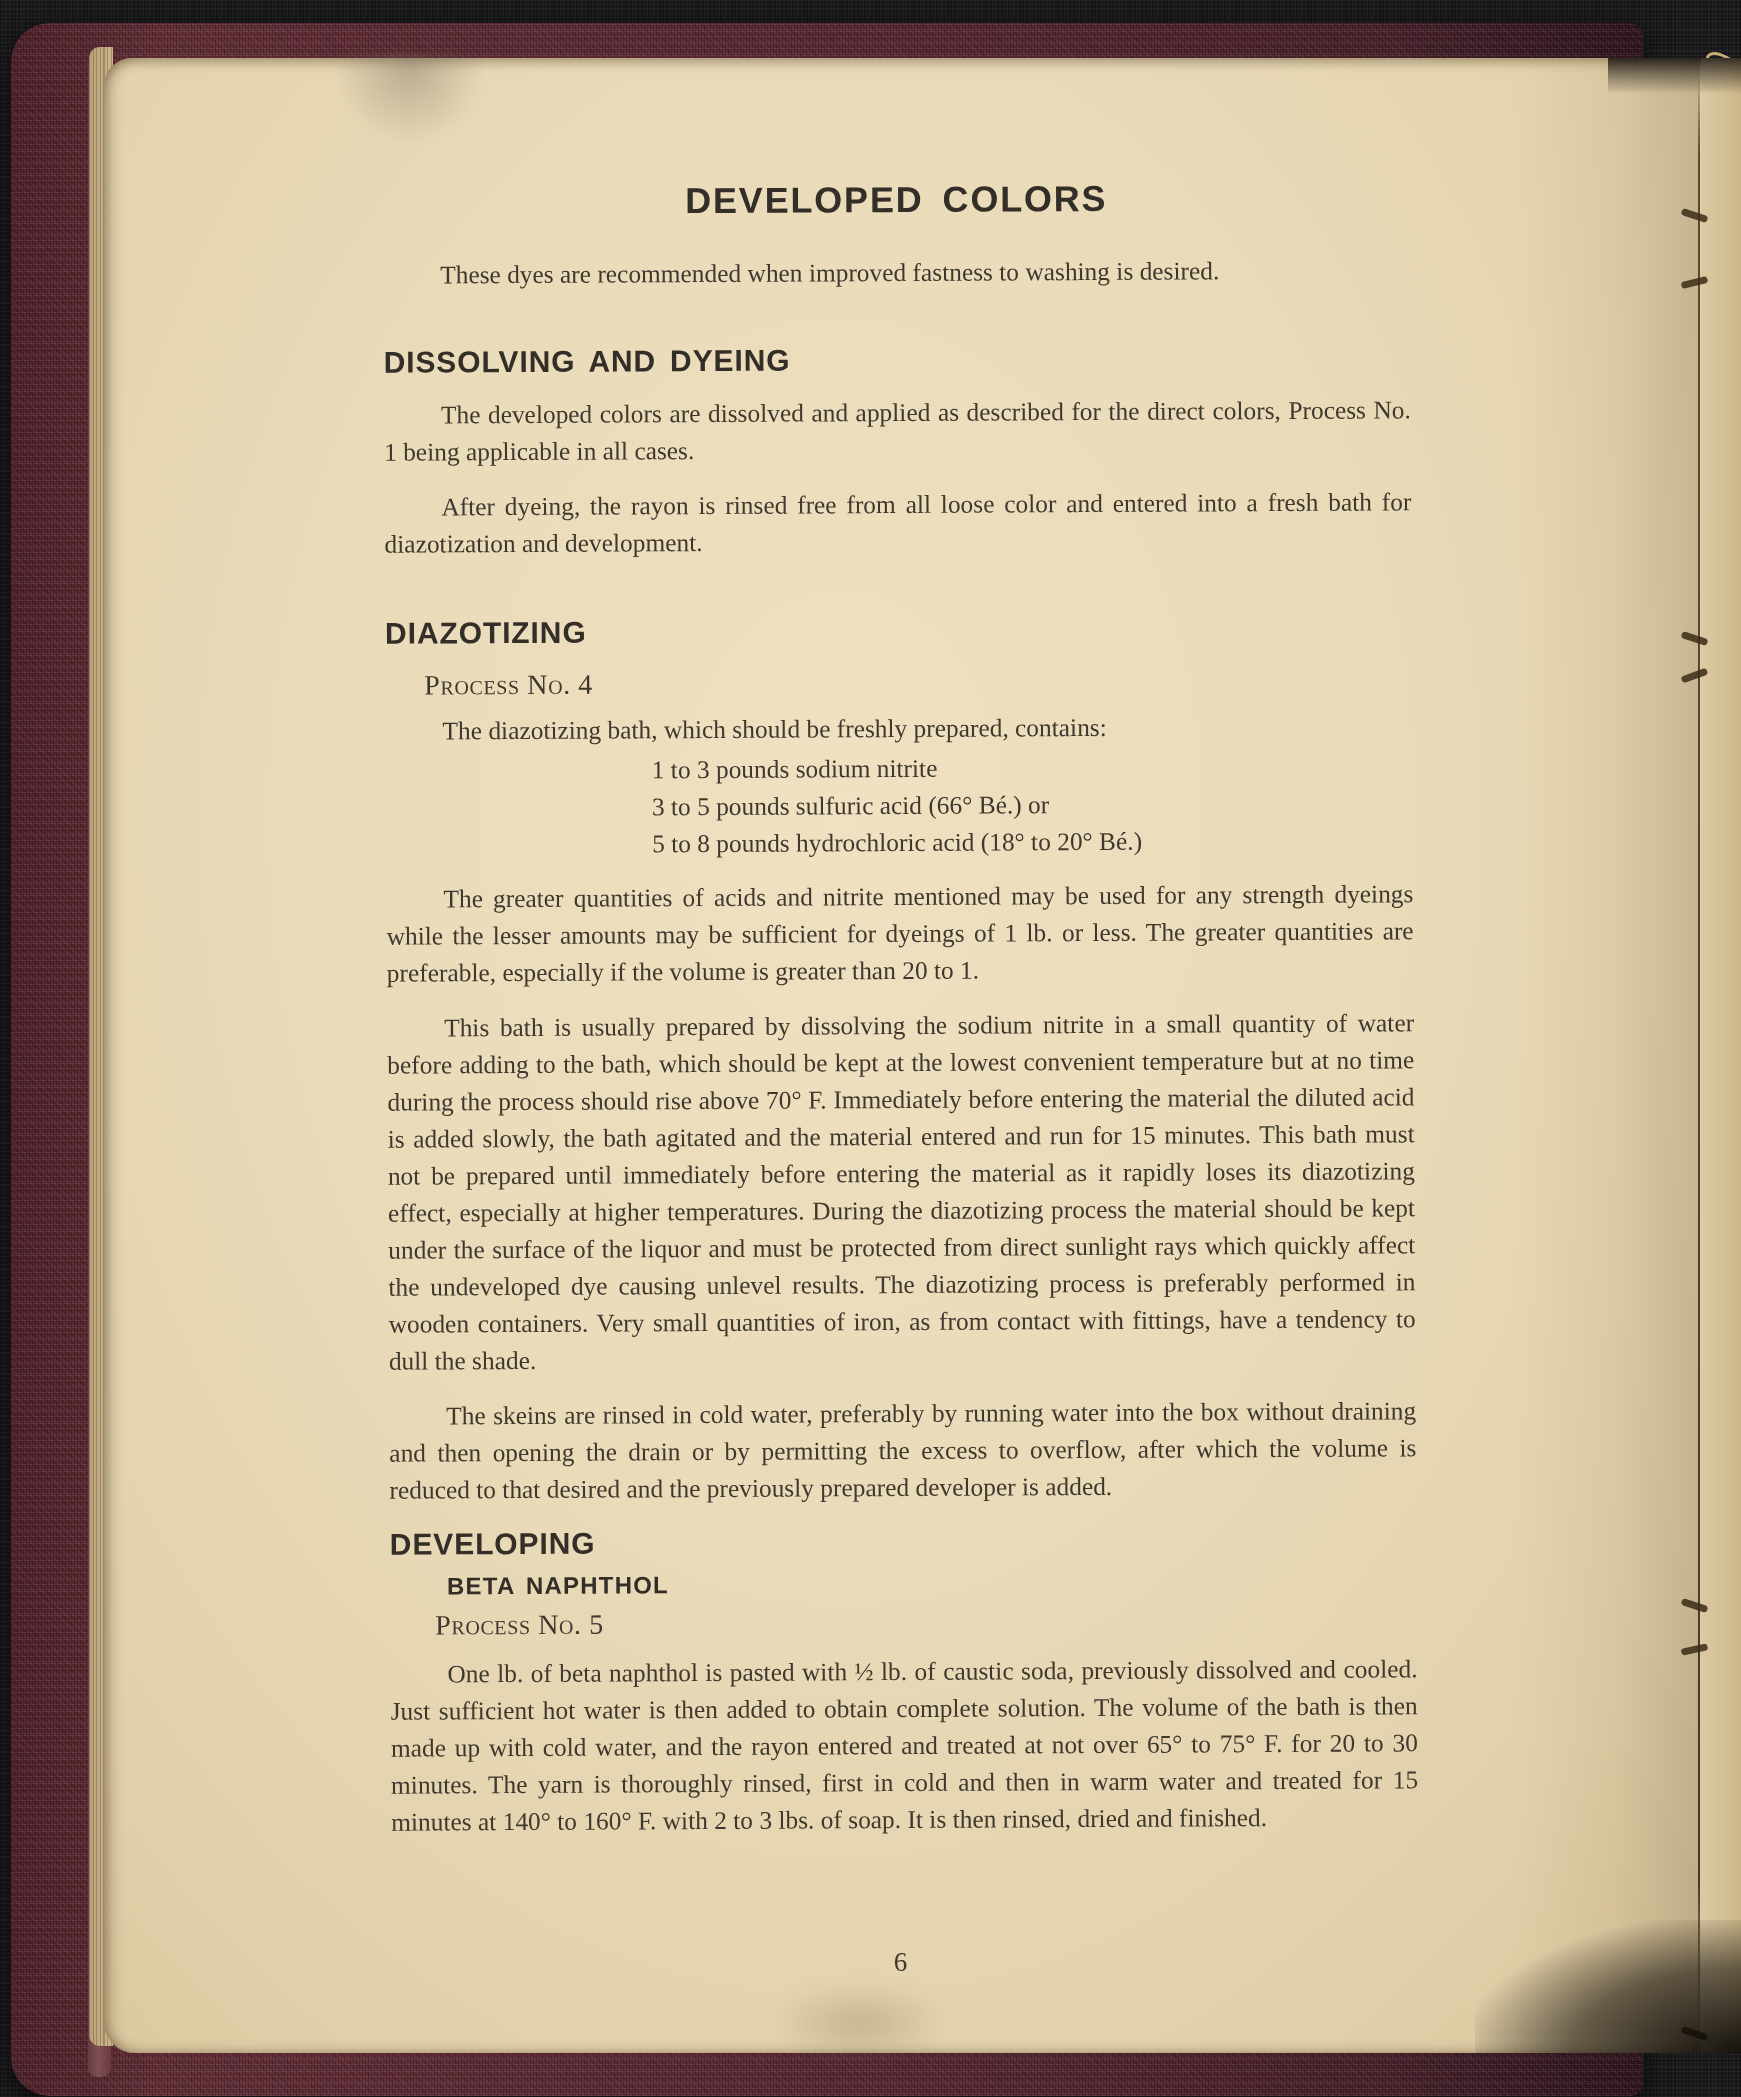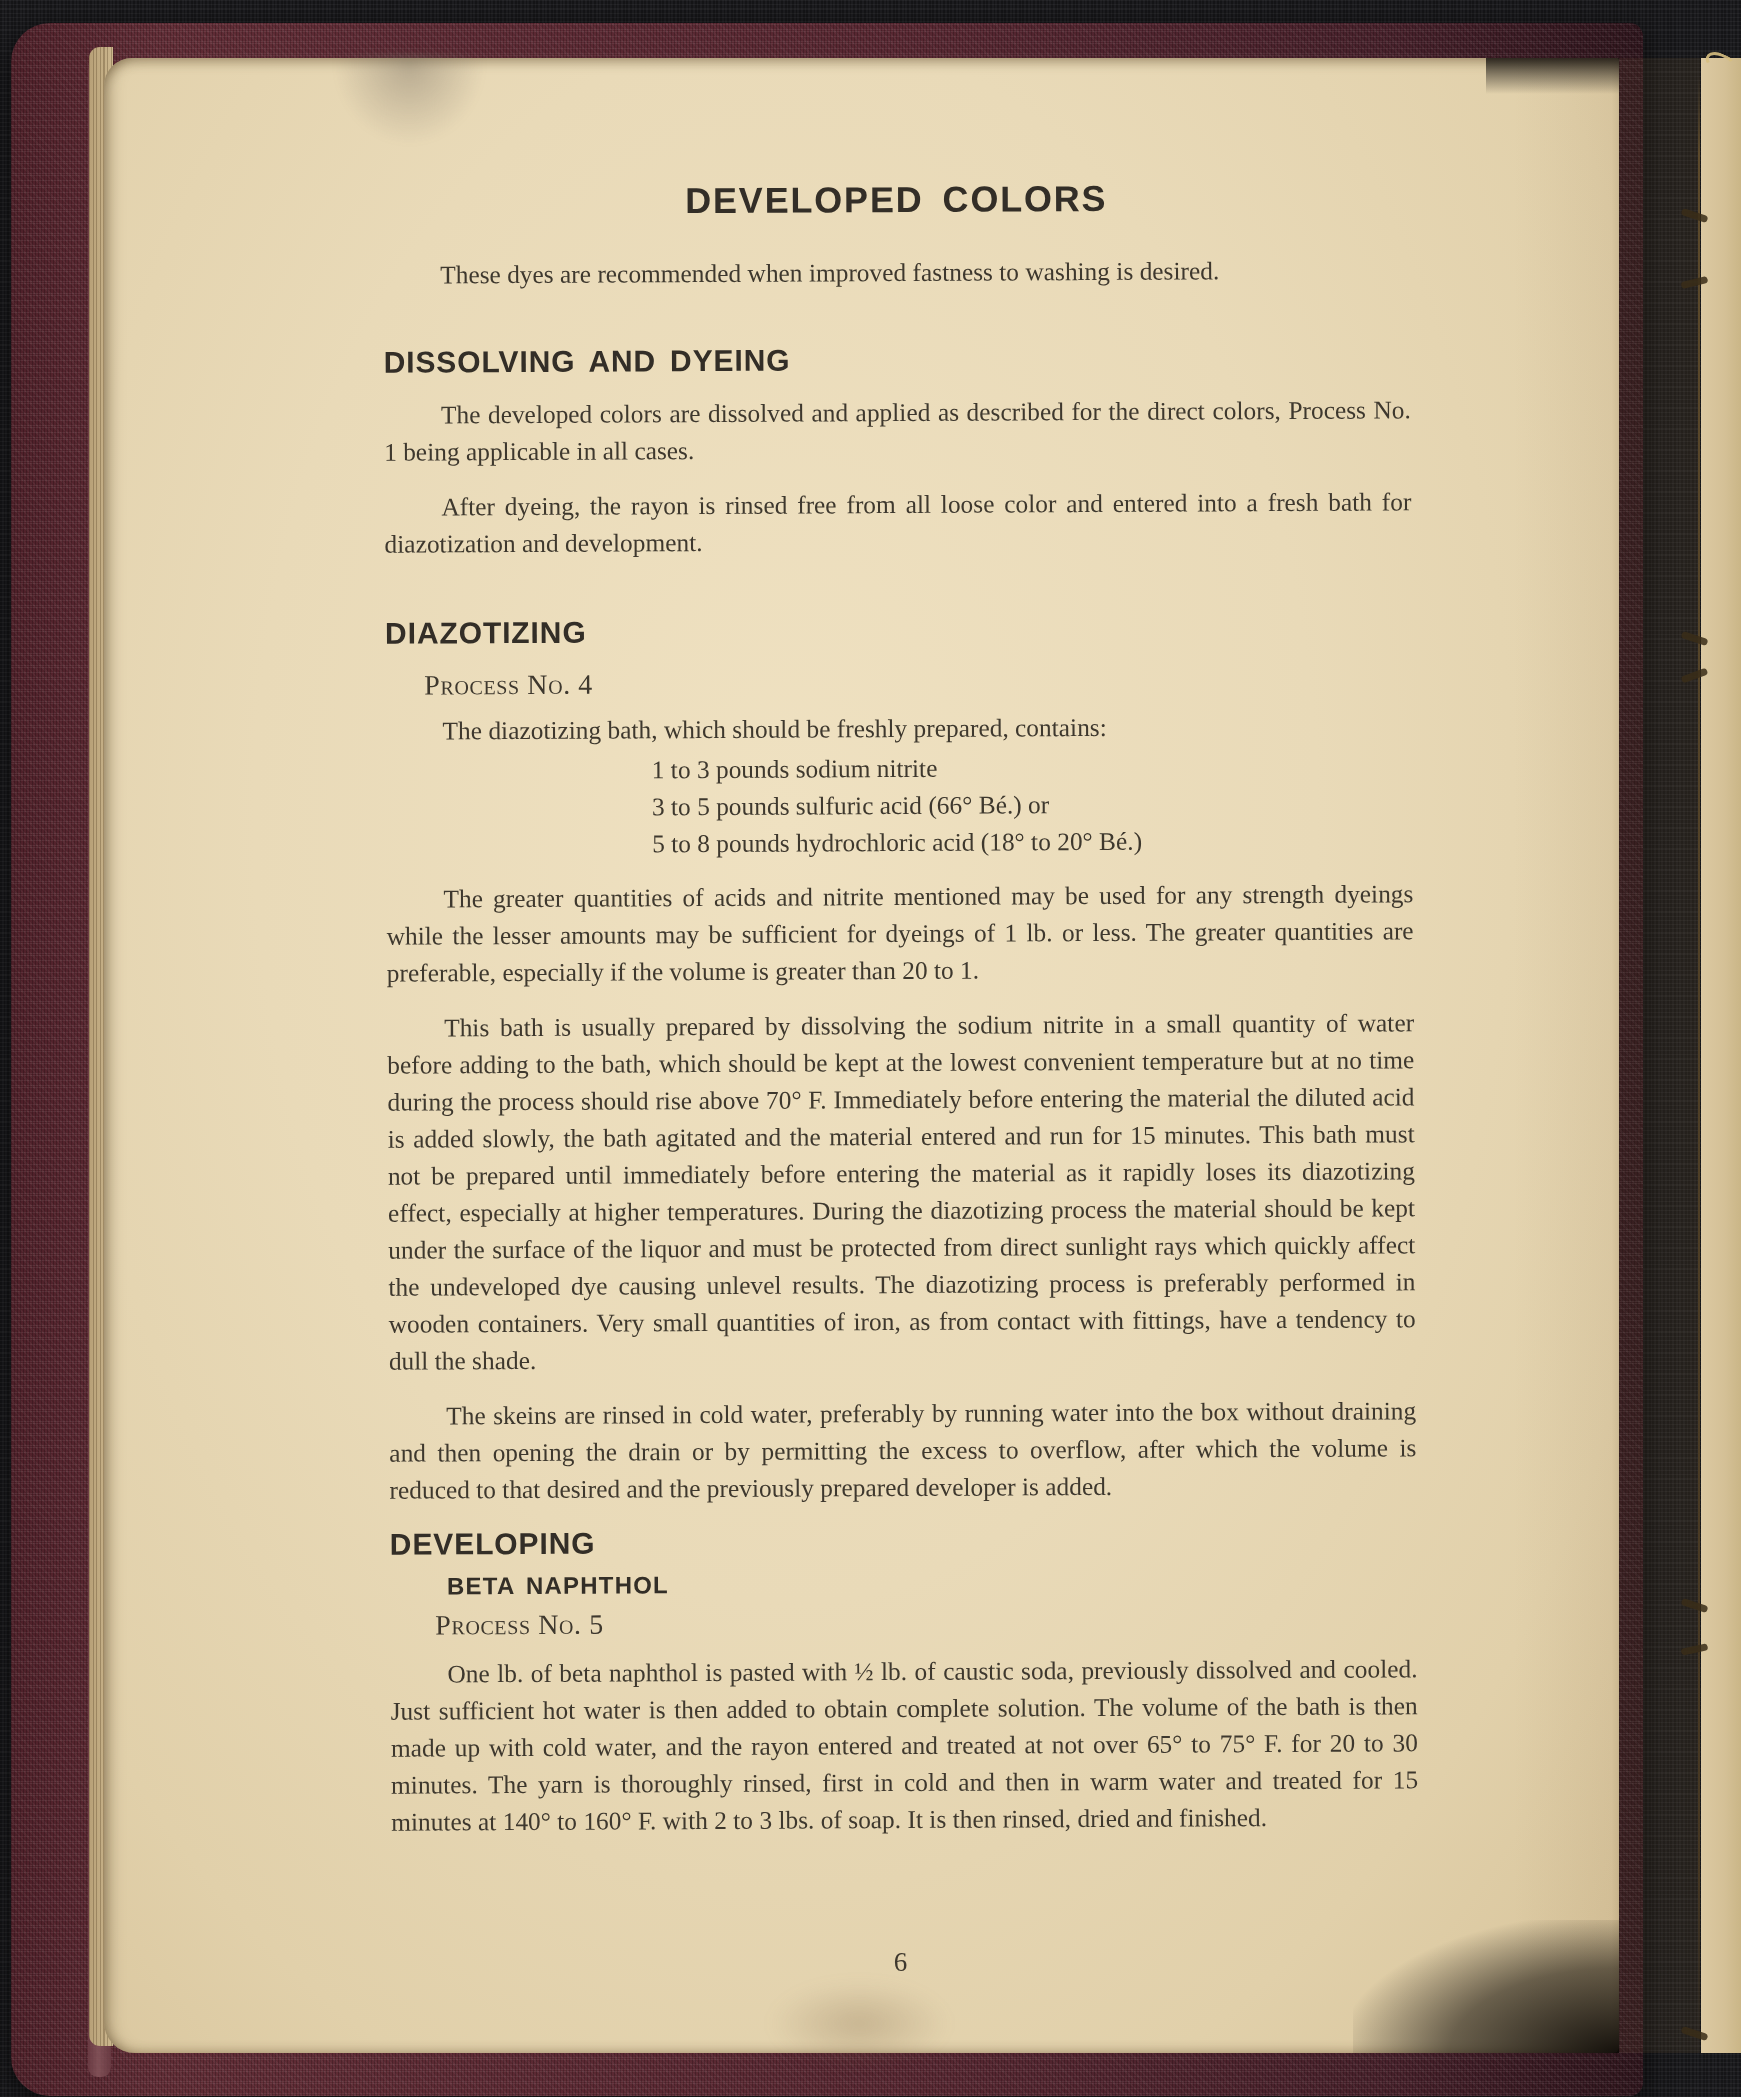--- a/index.html
+++ b/index.html
@@ -35,21 +35,21 @@
   .page-edge-stack{
     position:absolute;left:89px;top:47px;width:24px;height:1999px;
     border-radius:11px 0 0 11px;
     background:
       repeating-linear-gradient(90deg, rgba(90,70,40,0.35) 0 1.2px, rgba(0,0,0,0) 1.2px 3.6px),
       linear-gradient(90deg,#b7a077,#cdb88f);
   }
 
   
   .page{
-    position:absolute;left:104px;top:58px;width:1515px;height:1995px;
+    position:absolute;left:104px;top:58px;width:1637px;height:1995px;
     border-radius:28px 2.4px 6px 31px;
     background:
       radial-gradient(ellipse at 45% 38%, #efe1c1 0%, #e9dab8 45%, #e1d0aa 78%, #d7c39a 100%);
     box-shadow:
       inset 0 9.7px 12px -6px rgba(90,70,40,0.45),
       inset 12px 0 15.7px -8.5px rgba(90,70,40,0.55),
       inset 0 -7.3px 11px -6px rgba(90,70,40,0.35);
     padding-left: 42px;
   }
 

